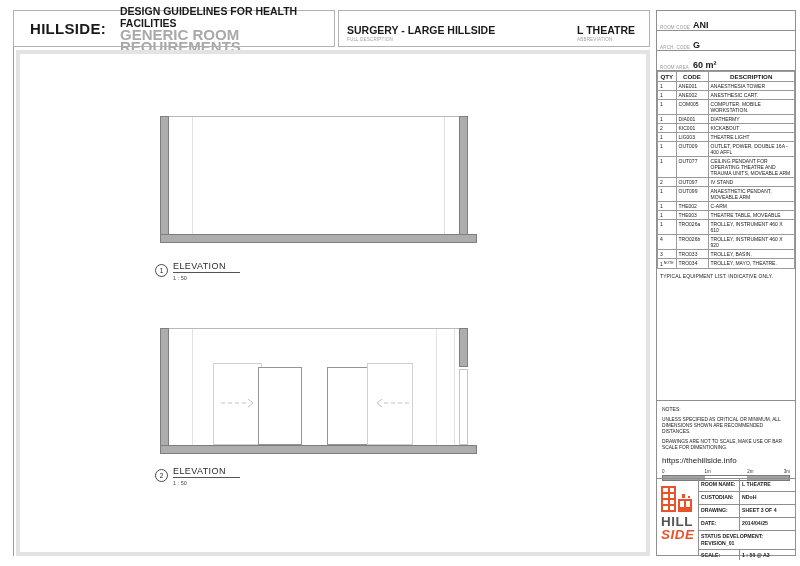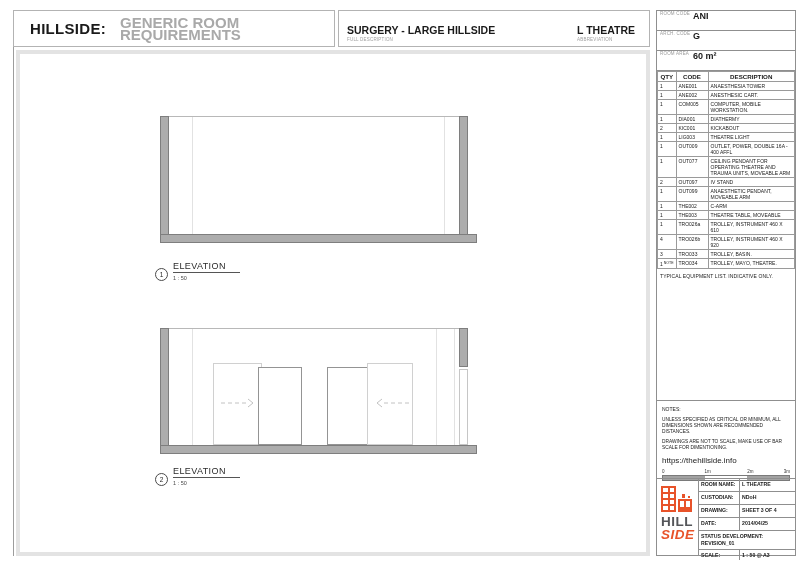--- a/index.html
+++ b/index.html
@@ -27,32 +27,32 @@
   .draw-frame{left:16px;top:50px;width:634px;height:506px;border:4px solid #e3e3e3;background:#fff;}
 
   
   .band{position:absolute;background:#adadad;border:1px solid #7e7e7e;box-sizing:border-box;}
   .hairline-top{position:absolute;border-top:1px solid #b8b8b8;height:0;}
   .faint-v{position:absolute;width:0;border-left:1px solid #e2e2e2;}
   .whitecol{position:absolute;background:#fff;border:1px solid #c6c6c6;box-sizing:border-box;}
   .pocket{position:absolute;border:1px solid #d0d0d0;background:#fff;box-sizing:border-box;}
   .doorpanel{position:absolute;border:1px solid #949494;background:#fff;box-sizing:border-box;}
 
-  .fig-label{position:absolute;display:flex;align-items:flex-end;}
+  .fig-label{position:absolute;display:flex;align-items:center;}
   .fig-circle{width:11px;height:11px;border:1px solid #4a4a4a;border-radius:50%;
     font-size:6.5px;line-height:11px;text-align:center;color:#222;flex:0 0 auto;}
   .fig-text{margin-left:5px;}
   .fig-name{font-size:9px;color:#2a2a2a;letter-spacing:.4px;border-bottom:1px solid #555;
     padding:0 14px 1px 0;display:block;}
   .fig-scale{font-size:5.5px;color:#4a4a4a;margin-top:1.5px;display:block;}
 
   
   .panel{left:656px;top:10px;width:140px;height:546px;border:1px solid #8f8f8f;
     display:flex;flex-direction:column;background:#fff;}
-  .info-row{height:19px;flex:0 0 auto;border-bottom:1px solid #8f8f8f;display:flex;align-items:flex-start;}
+  .info-row{height:19px;flex:0 0 auto;border-bottom:1px solid #8f8f8f;display:flex;align-items:flex-end;}
   .info-label{width:33px;padding-left:3px;font-size:4.5px;color:#9a9a9a;letter-spacing:.2px;flex:0 0 auto;}
   .info-value{font-size:9px;font-weight:bold;}
   .legend-title{height:13px;flex:0 0 auto;border-bottom:1px solid #8f8f8f;
     font-size:9px;font-weight:bold;display:flex;align-items:center;justify-content:center;letter-spacing:.3px;}
   .legend-body{flex:1 1 auto;overflow:hidden;}
   table.legend{border-collapse:collapse;width:100%;}
   table.legend th{border:1px solid #9a9a9a;font-size:6.2px;padding:1px 1px;text-align:center;}
   table.legend td{border:1px solid #9a9a9a;font-size:5px;line-height:6px;padding:1px 2px;vertical-align:top;}
   td.c-qty{width:13px;}
   td.c-code{width:27px;}
@@ -94,20 +94,21 @@
   .tb-scale{flex:1 1 auto;display:flex;}
 </style>
 </head>
 <body>
 
 <div class="abs sheet-edge"></div>
 
 <div class="abs hdr-box brand-box">
   <span class="brand">HILLSIDE:</span>
   <span class="hdr-titles">
+    <span class="hdr-title">DESIGN GUIDELINES FOR HEALTH FACILITIES</span>
     <span class="hdr-sub">GENERIC ROOM REQUIREMENTS</span>
   </span>
 </div>
 
 <div class="abs hdr-box desc-box">
   <span class="desc-stack">
     <span class="desc-main">SURGERY - LARGE HILLSIDE</span>
     <span class="desc-tag">FULL DESCRIPTION</span>
   </span>
   <span class="desc-stack">

